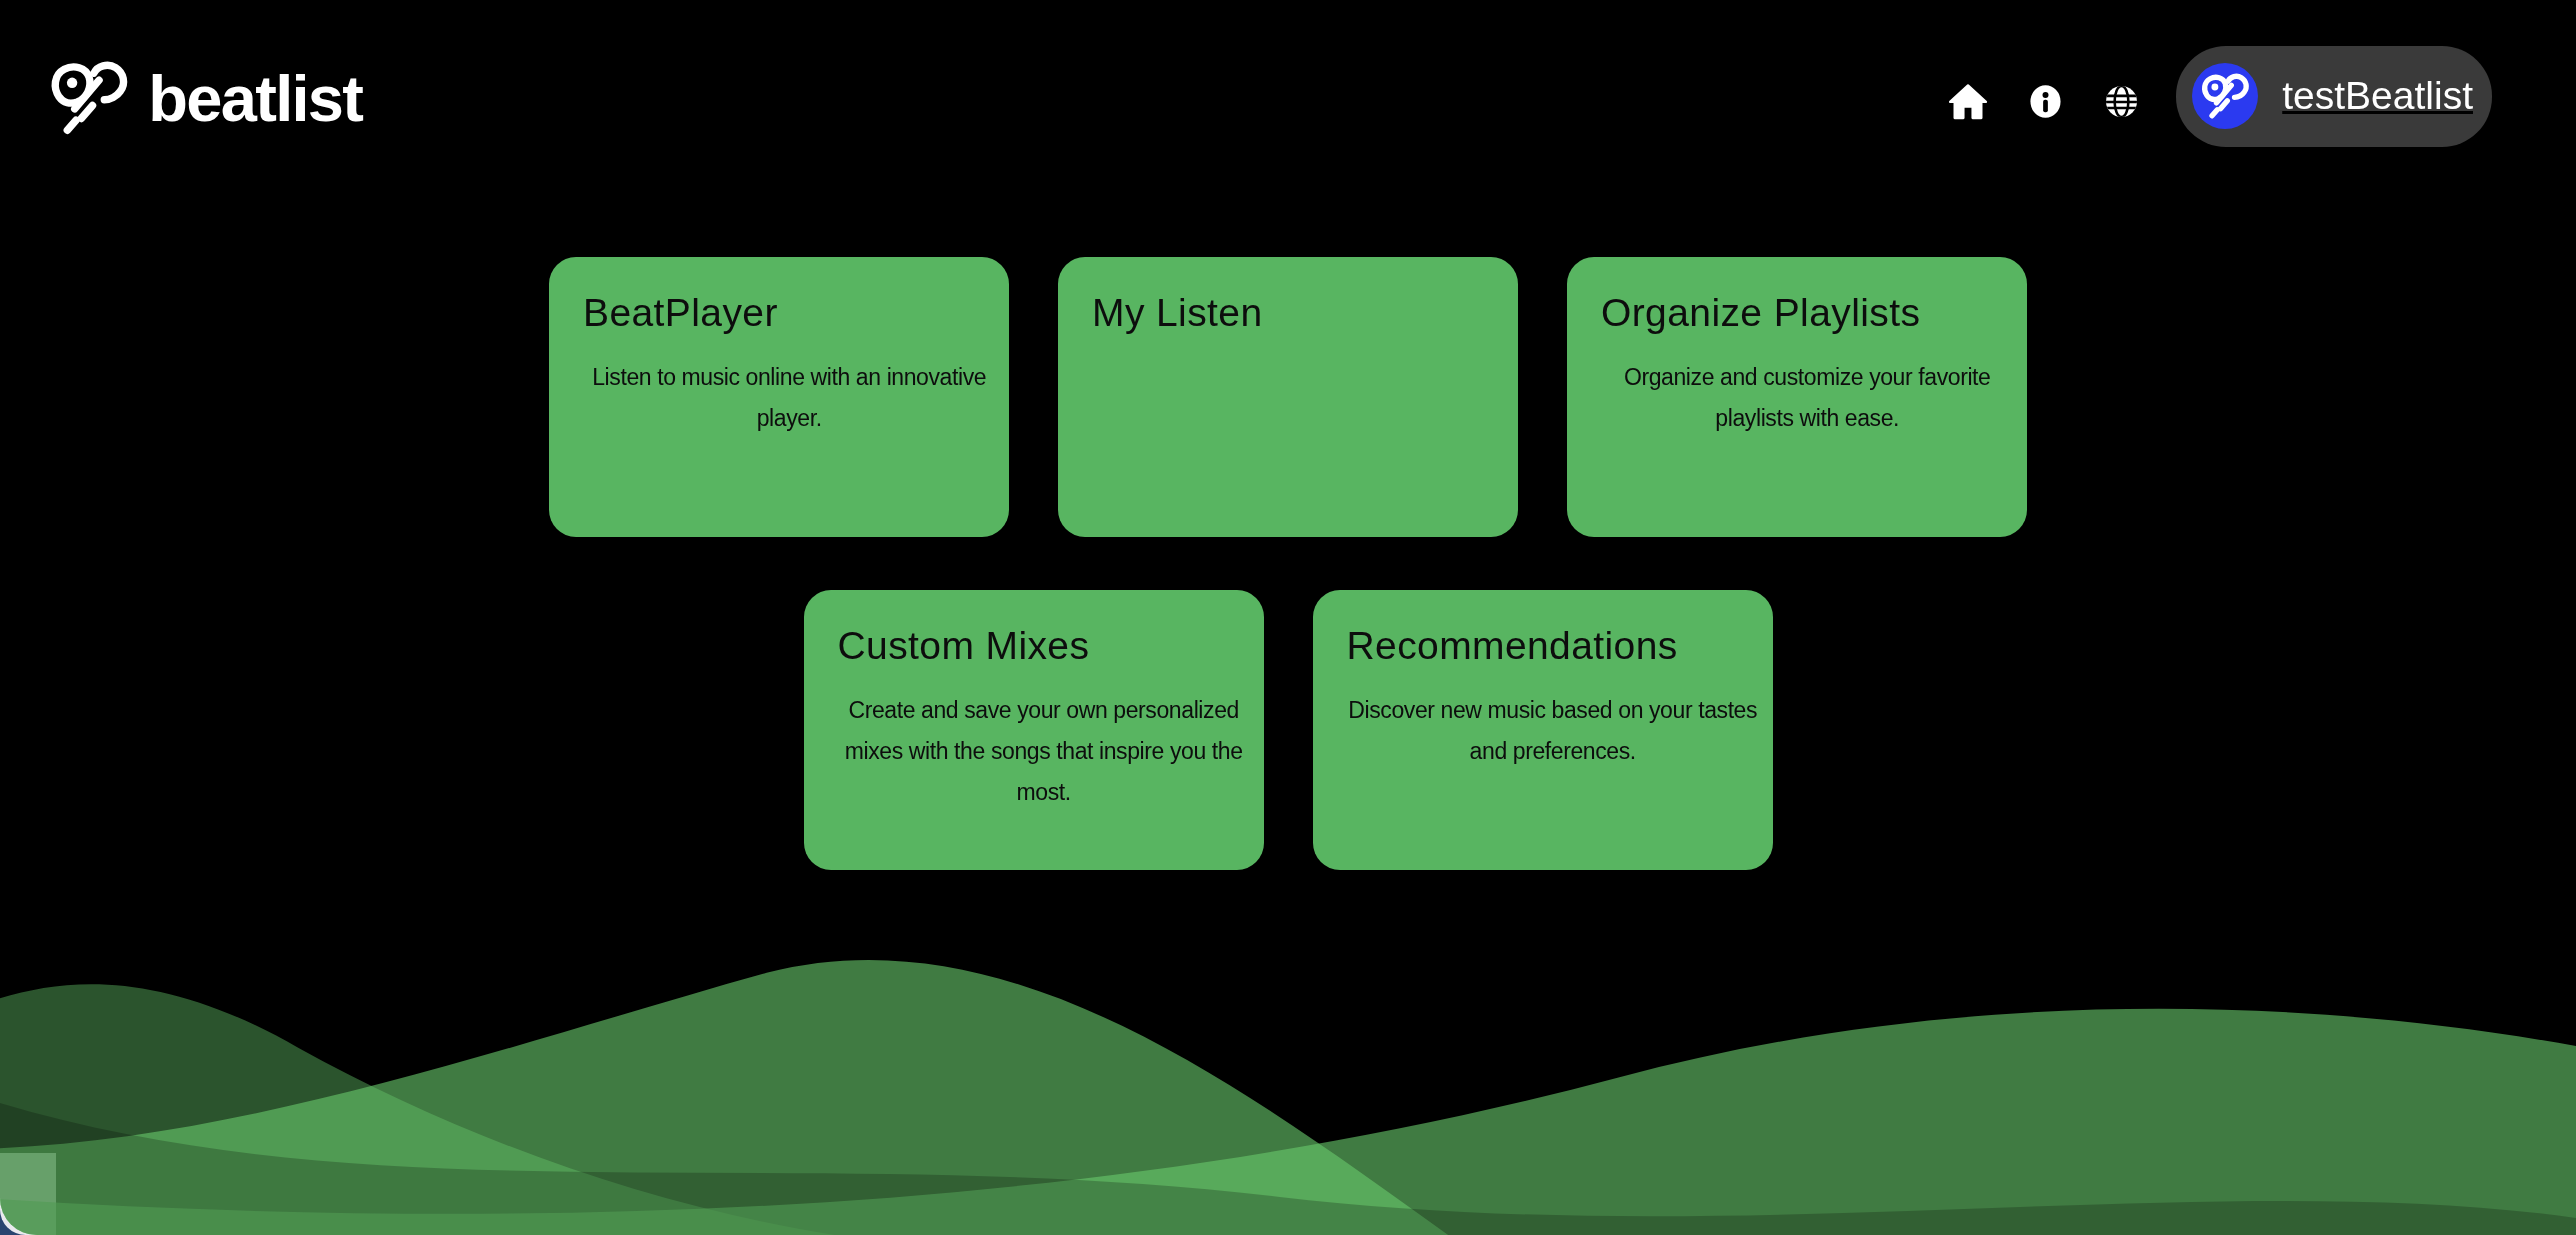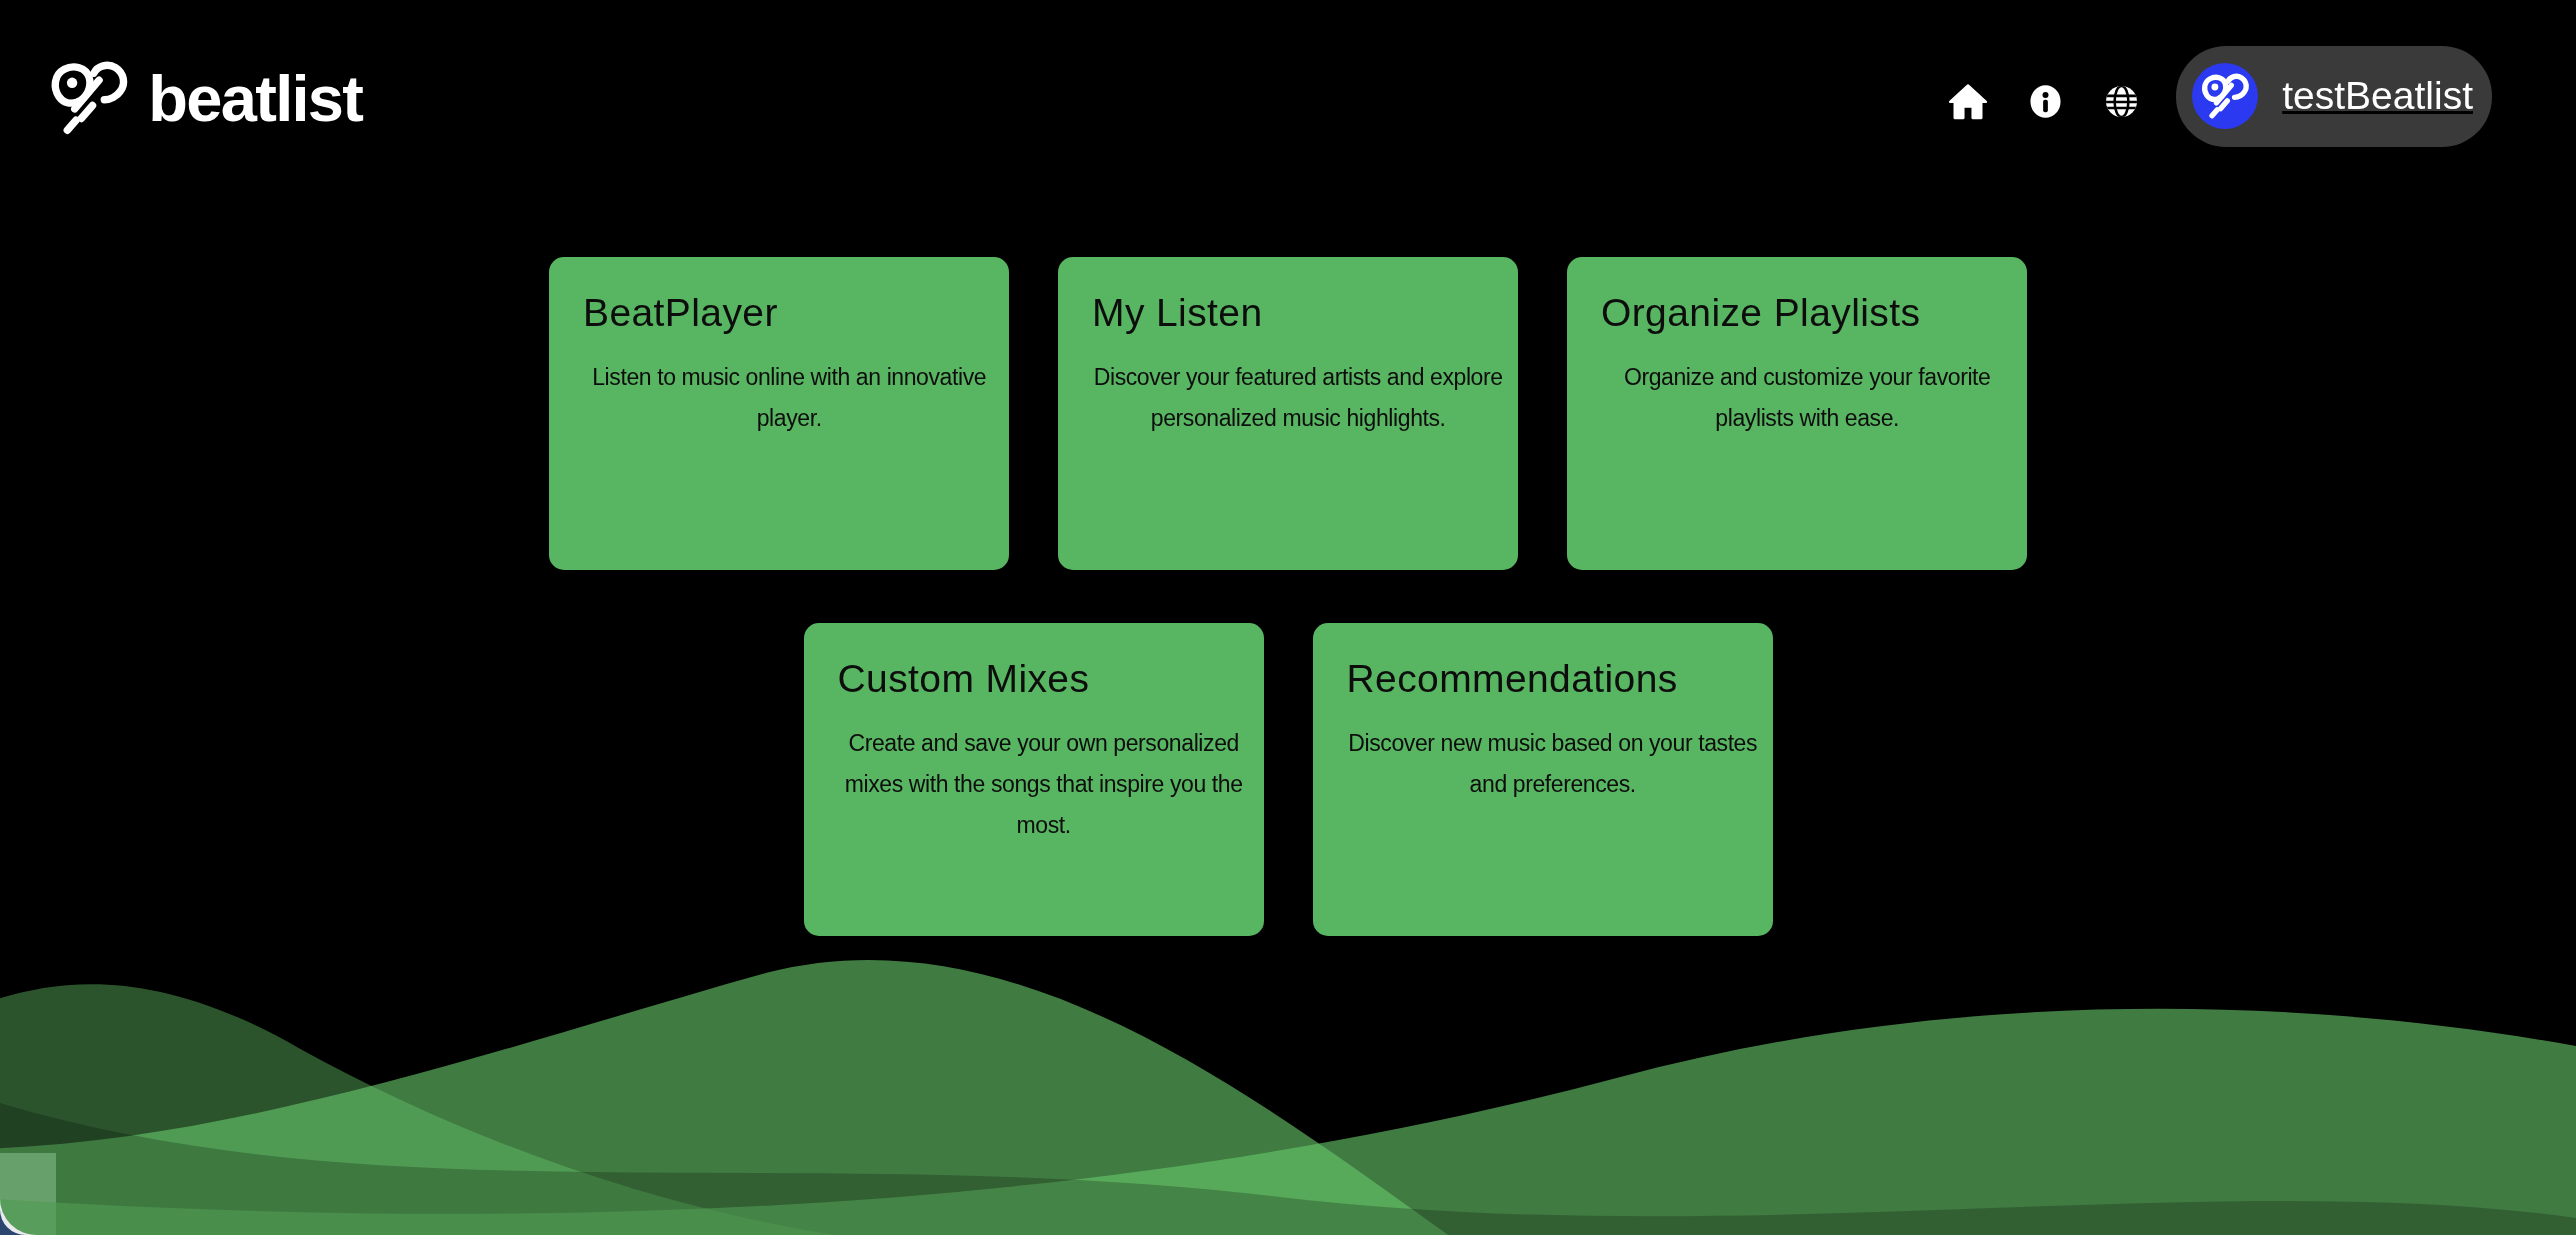--- a/index.html
+++ b/index.html
@@ -21,21 +21,21 @@
              position:relative;top:-5.1px;cursor:pointer;}
   .avatar{width:66px;height:66px;border-radius:50%;background:var(--avatar-blue,#2b3af0);
           display:flex;align-items:center;justify-content:center;overflow:hidden;}
   .avatar svg{width:53px;height:53px;}
   .user-name{color:var(--text-on-dark,#fff);font-size:39px;}
 
   
   .cards{position:absolute;top:257px;left:0;right:0;display:flex;flex-direction:column;
          align-items:center;gap:53px;z-index:4;}
   .card-row{display:flex;gap:49px;justify-content:center;}
-  .card{width:460px;height:313px;box-sizing:border-box;border-radius:15px;
+  .card{width:460px;height:280px;box-sizing:border-box;border-radius:27px;
         background:var(--card-green,#58b561);padding:36px 13.6px 0 34px;cursor:pointer;}
   .card-title{color:var(--text-on-card,#0d0d0d);font-size:39px;font-weight:500;
               line-height:1;letter-spacing:0.4px;}
   .card-desc{margin-top:25px;color:var(--text-on-card,#0d0d0d);font-size:23px;
              letter-spacing:-0.4px;line-height:41px;text-align:center;}
 
   
   .corner-navy{position:absolute;left:0;bottom:0;width:37px;height:60px;
                background:var(--corner-navy,#2a4570);z-index:1;}
   .corner-white{position:absolute;left:0;bottom:0;width:56px;height:82px;
@@ -105,21 +105,20 @@
   </div>
 
   <div class="cards">
     <div class="card-row">
       <div class="card">
         <div class="card-title">BeatPlayer</div>
         <div class="card-desc">Listen to music online with an innovative player.</div>
       </div>
       <div class="card">
         <div class="card-title">My Listen</div>
-        <div class="card-desc">Discover your featured artists and explore personalized music highlights.</div>
       </div>
       <div class="card">
         <div class="card-title">Organize Playlists</div>
         <div class="card-desc">Organize and customize your favorite playlists with ease.</div>
       </div>
     </div>
     <div class="card-row">
       <div class="card">
         <div class="card-title">Custom Mixes</div>
         <div class="card-desc">Create and save your own personalized mixes with the songs that inspire you the most.</div>

